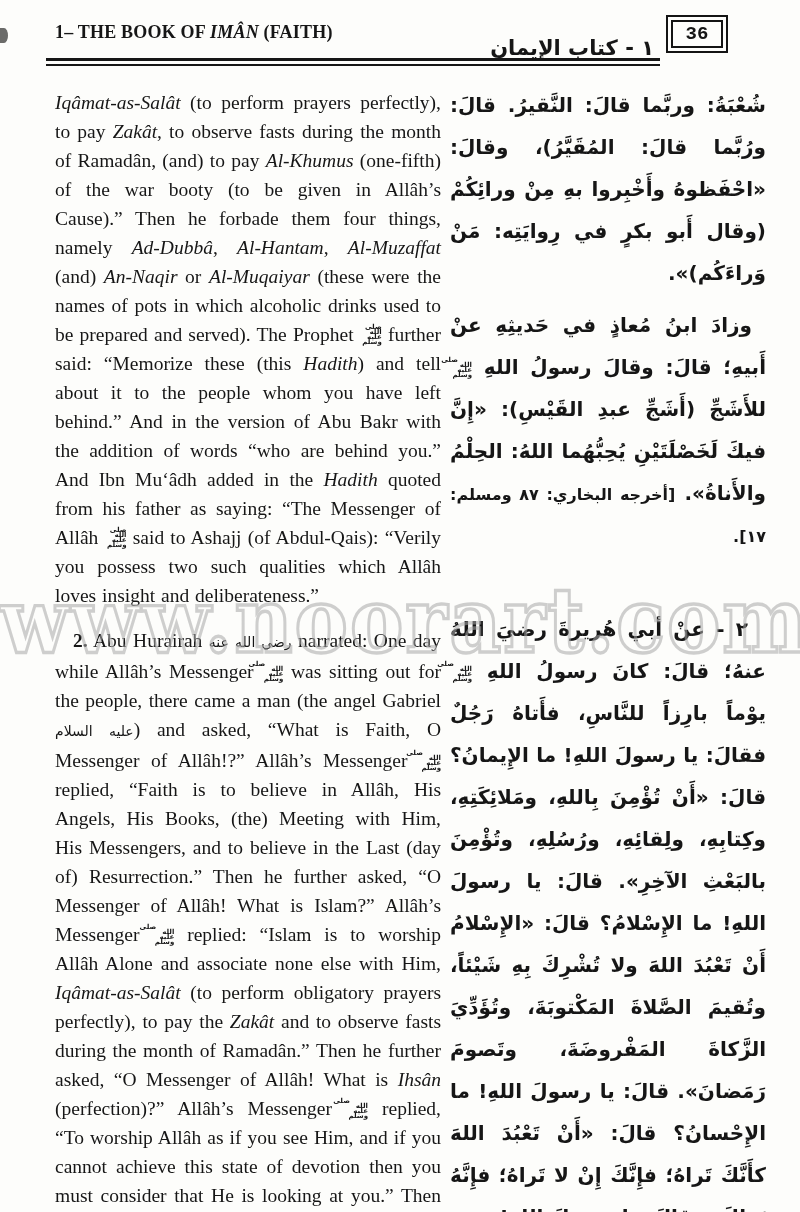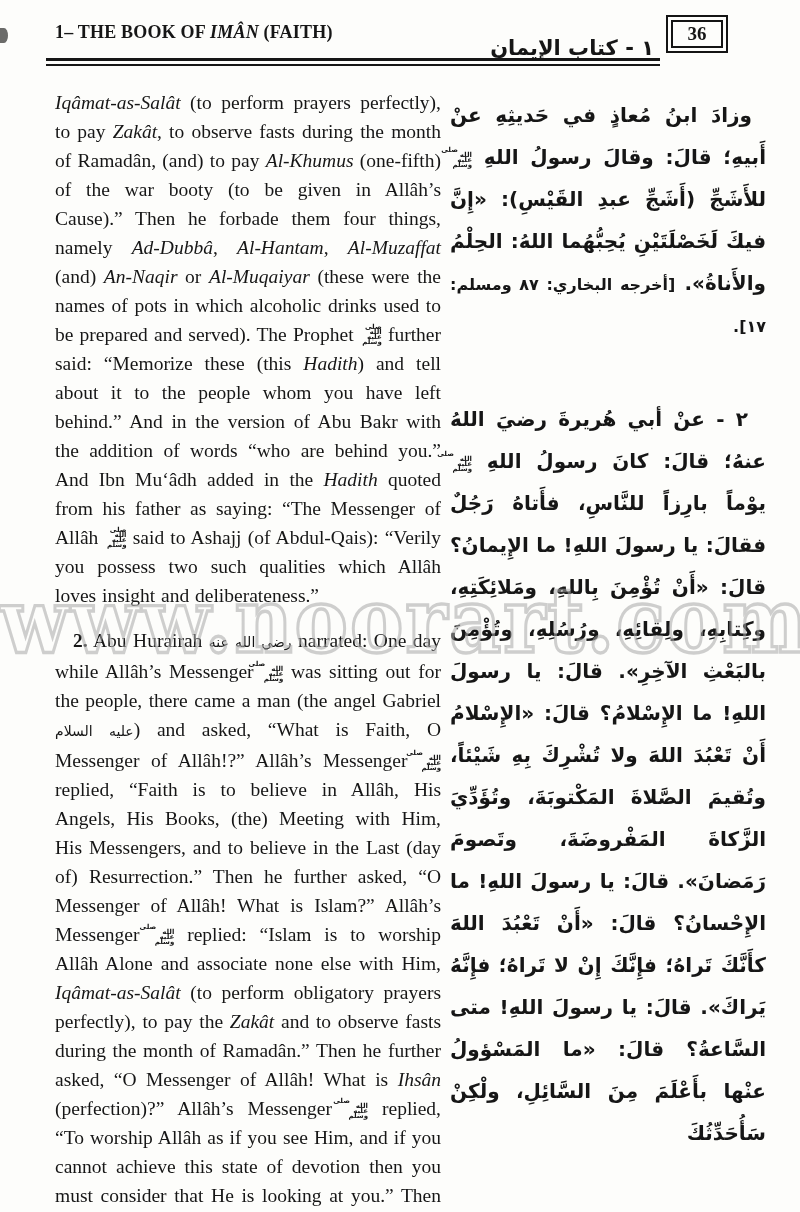--- a/index.html
+++ b/index.html
@@ -17,21 +17,21 @@
     position:absolute;right:146px;top:36px;direction:rtl;
     font-family:"DejaVu Sans",sans-serif;font-weight:bold;font-size:21px;white-space:nowrap;
   }
   .page-num-box{
     position:absolute;left:666px;top:15px;width:62px;height:38px;
     border:2px solid #141414;padding:3px;box-sizing:border-box;background:#fdfdfb;
   }
   .page-num-inner{
     width:100%;height:100%;border:2px solid #141414;box-sizing:border-box;
     display:flex;align-items:center;justify-content:center;
-    font-weight:bold;font-size:19px;font-family:Liberation Serif, serif;
+    font-weight:bold;font-size:19px;font-family:Liberation Mono, monospace;
   }
   .header-rule{
     position:absolute;left:46px;top:58px;width:614px;height:3px;
     border-top:3px solid #161616;border-bottom:2px solid #161616;
   }
   .smudge{
     position:absolute;left:0;top:28px;width:8px;height:15px;background:#3a3a38;
     border-radius:0 70% 70% 0;opacity:.75;
   }
   
@@ -85,19 +85,20 @@
   </div>
 
   <div class="header-rule"></div>
 
   <div class="col-en">
     <p><i>Iqâmat-as-Salât</i><span> (to perform prayers perfectly), to pay </span><i>Zakât</i><span>, to observe fasts during the month of Ramadân, (and) to pay </span><i>Al-Khumus</i><span> (one-fifth) of the war booty (to be given in Allâh’s Cause).” Then he forbade them four things, namely </span><i>Ad-Dubbâ</i><span>, </span><i>Al-Hantam</i><span>, </span><i>Al-Muzaffat</i><span> (and) </span><i>An-Naqir</i><span> or </span><i>Al-Muqaiyar</i><span> (these were the names of pots in which alcoholic drinks used to be prepared and served). The Prophet </span><span class="honorific">صلى الله عليه وسلم</span><span> further said: “Memorize these (this </span><i>Hadith</i><span>) and tell about it to the people whom you have left behind.” And in the version of Abu Bakr with the addition of words “who are behind you.” And Ibn Mu‘âdh added in the </span><i>Hadith</i><span> quoted from his father as saying: “The Messenger of Allâh </span><span class="honorific">صلى الله عليه وسلم</span><span> said to Ashajj (of Abdul-Qais): “Verily you possess two such qualities which Allâh loves insight and deliberateness.”</span></p>
     <p><b>2.</b><span> Abu Hurairah </span><span class="arabic-inline">رضي الله عنه</span><span> narrated: One day while Allâh’s Messenger </span><span class="honorific">صلى الله عليه وسلم</span><span> was sitting out for the people, there came a man (the angel Gabriel </span><span class="arabic-inline">عليه السلام</span><span>) and asked, “What is Faith, O Messenger of Allâh!?” Allâh’s Messenger </span><span class="honorific">صلى الله عليه وسلم</span><span> replied, “Faith is to believe in Allâh, His Angels, His Books, (the) Meeting with Him, His Messengers, and to believe in the Last (day of) Resurrection.” Then he further asked, “O Messenger of Allâh! What is Islam?” Allâh’s Messenger </span><span class="honorific">صلى الله عليه وسلم</span><span> replied: “Islam is to worship Allâh Alone and associate none else with Him, </span><i>Iqâmat-as-Salât</i><span> (to perform obligatory prayers perfectly), to pay the </span><i>Zakât</i><span> and to observe fasts during the month of Ramadân.” Then he further asked, “O Messenger of Allâh! What is </span><i>Ihsân</i><span> (perfection)?” Allâh’s Messenger </span><span class="honorific">صلى الله عليه وسلم</span><span> replied, “To worship Allâh as if you see Him, and if you cannot achieve this state of devotion then you must consider that He is looking at you.” Then he further asked, “O Allâh’s Messenger! When will the Hour</span></p>
   </div>
 
   <div class="col-ar">
+    <p class="ar-b1"><span>شُعْبَةُ: وربَّما قالَ: النَّقيرُ. قالَ: ورُبَّما قالَ: المُقَيَّرُ)، وقالَ: «احْفَظوهُ وأَخْبِروا بهِ مِنْ ورائِكُمْ (وقال أَبو بكرٍ في رِوايَتِه: مَنْ وَراءَكُم)».</span></p>
     <p class="ar-b2"><span>وزادَ ابنُ مُعاذٍ في حَديثِهِ عنْ أَبيهِ؛ قالَ: وقالَ رسولُ اللهِ </span><span class="honorific">صلى الله عليه وسلم</span><span> للأَشَجِّ (أَشَجِّ عبدِ القَيْسِ): «إِنَّ فيكَ لَخَصْلَتَيْنِ يُحِبُّهُما اللهُ: الحِلْمُ والأَناةُ». </span><span class="citation-small">[أخرجه البخاري: ٨٧ ومسلم: ١٧].</span></p>
     <p class="ar-b3"><span>٢ - عنْ أبي هُريرةَ رضيَ اللهُ عنهُ؛ قالَ: كانَ رسولُ اللهِ </span><span class="honorific">صلى الله عليه وسلم</span><span> يوْماً بارِزاً للنَّاسِ، فأَتاهُ رَجُلٌ فقالَ: يا رسولَ اللهِ! ما الإِيمانُ؟ قالَ: «أَنْ تُؤْمِنَ بِاللهِ، ومَلائِكَتِهِ، وكِتابِهِ، ولِقائِهِ، ورُسُلِهِ، وتُؤْمِنَ بالبَعْثِ الآخِرِ». قالَ: يا رسولَ اللهِ! ما الإِسْلامُ؟ قالَ: «الإِسْلامُ أَنْ تَعْبُدَ اللهَ ولا تُشْرِكَ بِهِ شَيْئاً، وتُقيمَ الصَّلاةَ المَكْتوبَةَ، وتُؤَدِّيَ الزَّكاةَ المَفْروضَةَ، وتَصومَ رَمَضانَ». قالَ: يا رسولَ اللهِ! ما الإِحْسانُ؟ قالَ: «أَنْ تَعْبُدَ اللهَ كأَنَّكَ تَراهُ؛ فإِنَّكَ إِنْ لا تَراهُ؛ فإِنَّهُ يَراكَ». قالَ: يا رسولَ اللهِ! متى السَّاعةُ؟ قالَ: «ما المَسْؤولُ عنْها بأَعْلَمَ مِنَ السَّائِلِ، ولْكِنْ سَأُحَدِّثُكَ</span></p>
   </div>
 
   <div class="watermark">www.noorart.com</div>
 
 </div>
 
 </body></html>

